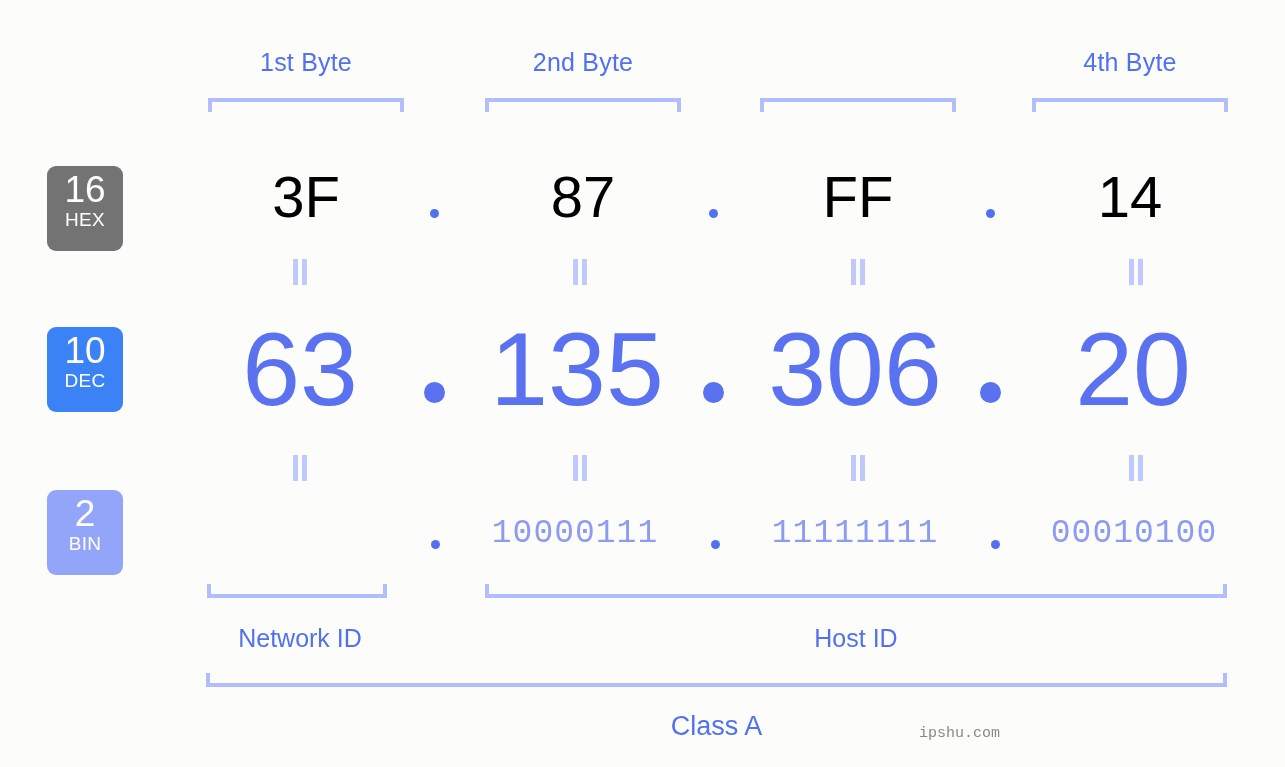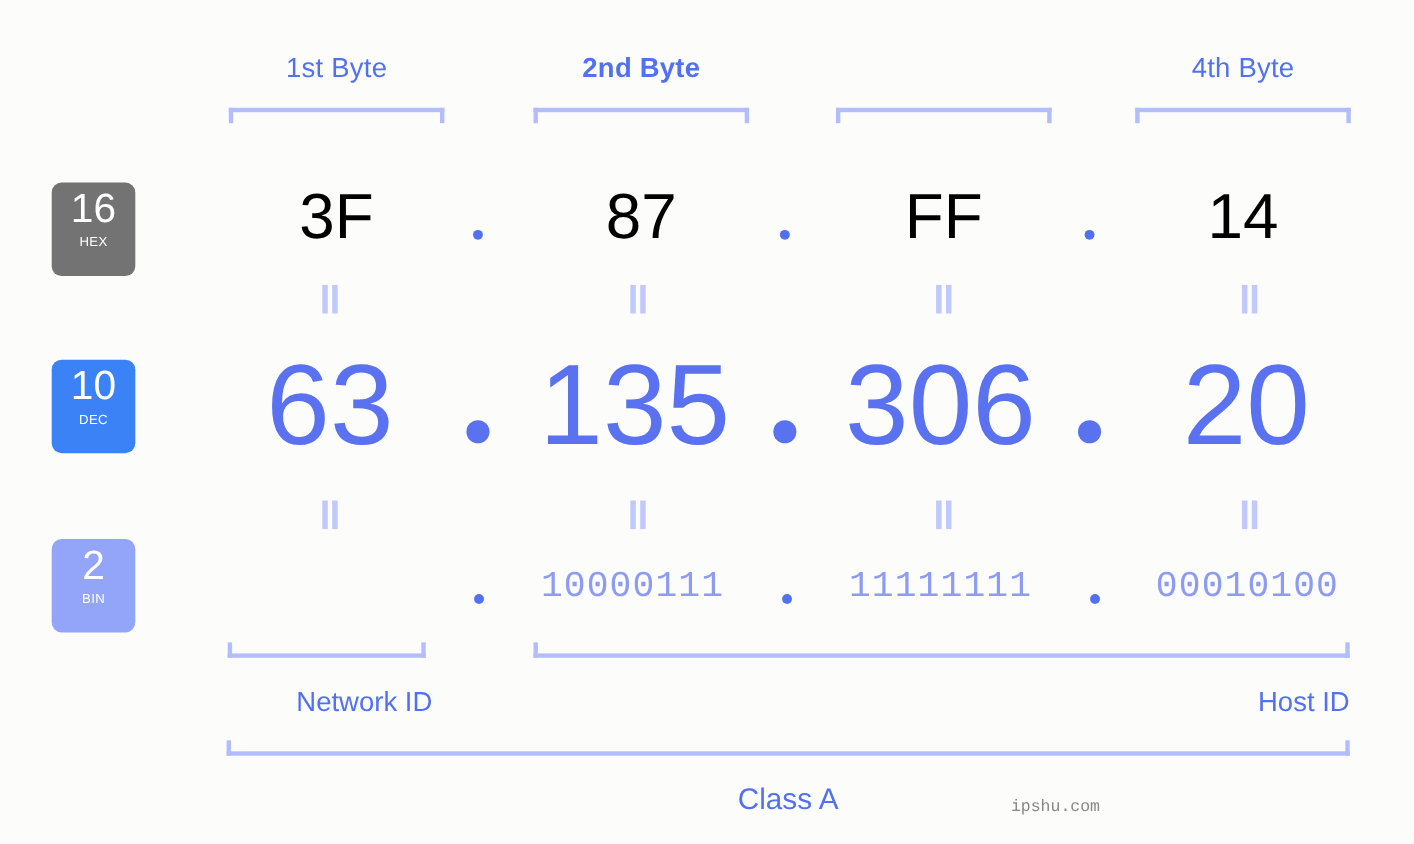--- a/index.html
+++ b/index.html
@@ -64,21 +64,21 @@
     padding-top: 5px;
   }
   .badge .num {
     display: block;
     font-size: 37px;
     line-height: 38px;
     font-weight: 400;
   }
   .badge .abbr {
     display: block;
-    font-size: 12px;
+    font-size: 19px;
     line-height: 22px;
     font-weight: 400;
     letter-spacing: 0.3px;
   }
   #badge-hex { top: 154px; height: 85px; background: #737373; }
   #badge-dec { top: 315px; height: 85px; background: #3b82f6; }
   #badge-bin { top: 478px; height: 85px; background: #93a5f9; }
 
   .cell {
     position: absolute;
@@ -145,21 +145,21 @@
     height: 26px;
     background: #c0c9fb;
     display: block;
   }
   .eq i:first-child { left: 1px; }
   .eq i:last-child  { left: 10px; }
 
   
   .section-label {
     position: absolute;
-    text-align: right;
+    text-align: center;
     color: #5271f0;
     font-size: 25px;
     white-space: nowrap;
   }
 
   .class-label {
     position: absolute;
     text-align: center;
     color: #5271f0;
     font-size: 27px;
@@ -176,21 +176,21 @@
     font-family: "Liberation Mono", monospace;
     letter-spacing: 0px;
   }
 </style>
 </head>
 <body>
 
 <div class="canvas">
 
   <div class="byte-label" style="left:208px; top:36px; width:196px;">1st Byte</div>
-  <div class="byte-label" style="left:485px; top:36px; width:196px;font-weight:bold;">2nd Byte</div>
+  <div class="byte-label" style="left:485px; top:36px; width:196px;">2nd Byte</div>
   <div class="byte-label" style="left:1032px; top:36px; width:196px;">4th Byte</div>
 
   <div class="bracket-top" style="left:208px; top:86px; width:196px;"></div>
   <div class="bracket-top" style="left:485px; top:86px; width:196px;"></div>
   <div class="bracket-top" style="left:760px; top:86px; width:196px;"></div>
   <div class="bracket-top" style="left:1032px; top:86px; width:196px;"></div>
 
   <div class="badge" id="badge-hex" style="left:47px;">
     <span class="num">16</span>
     <span class="abbr">HEX</span>

